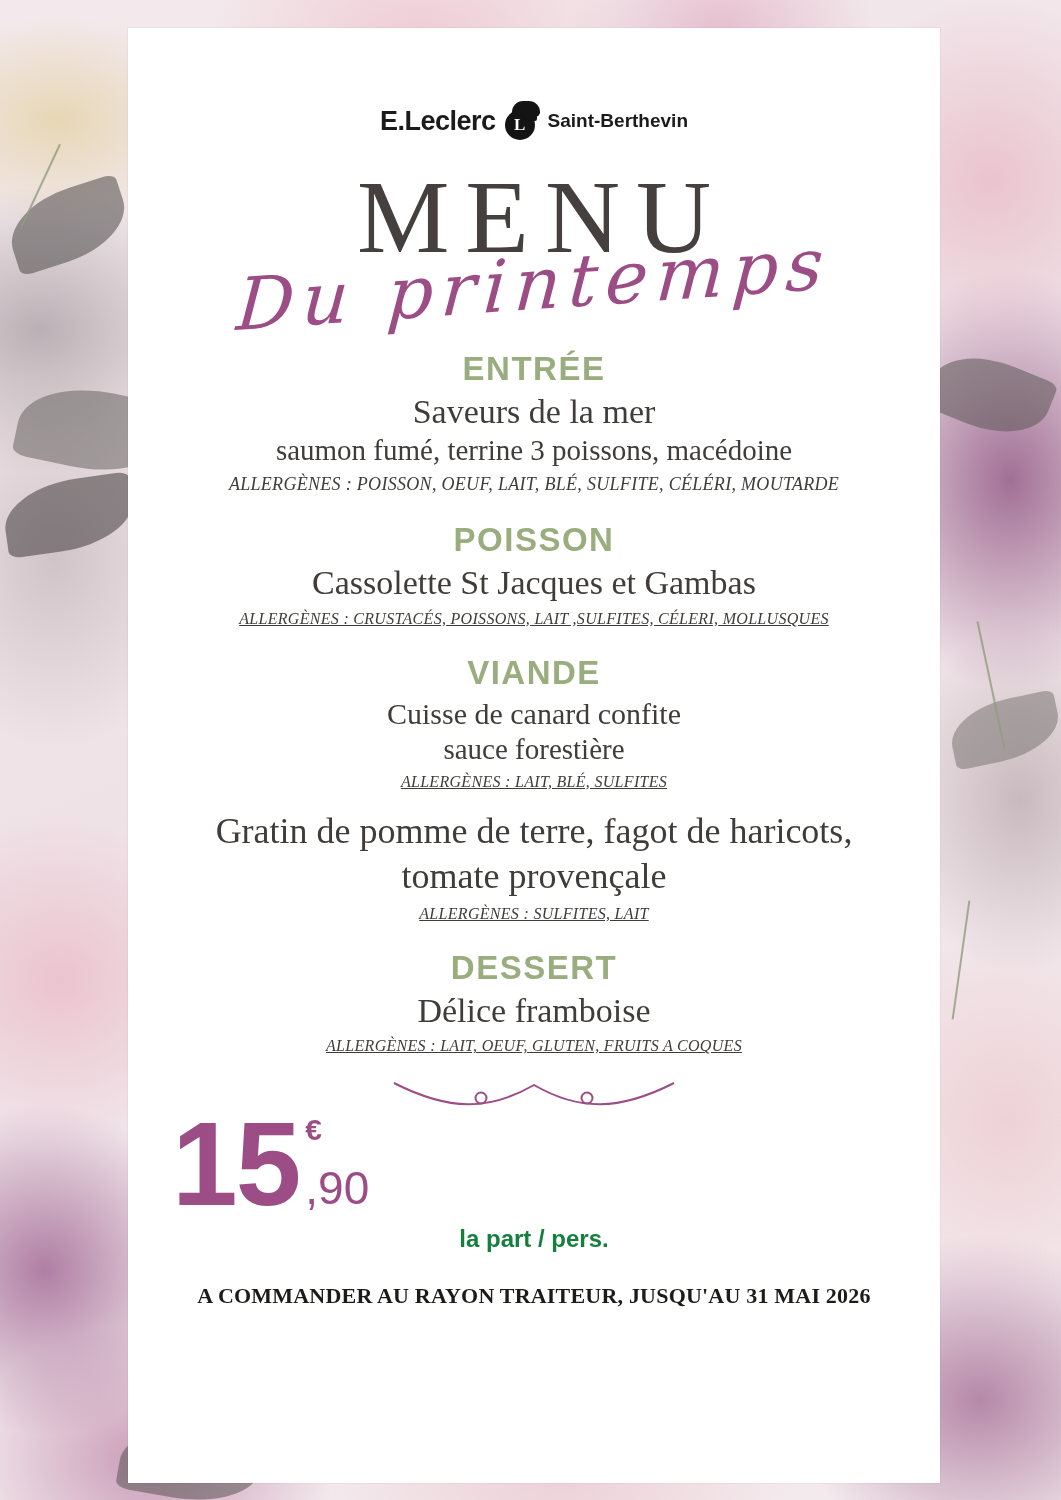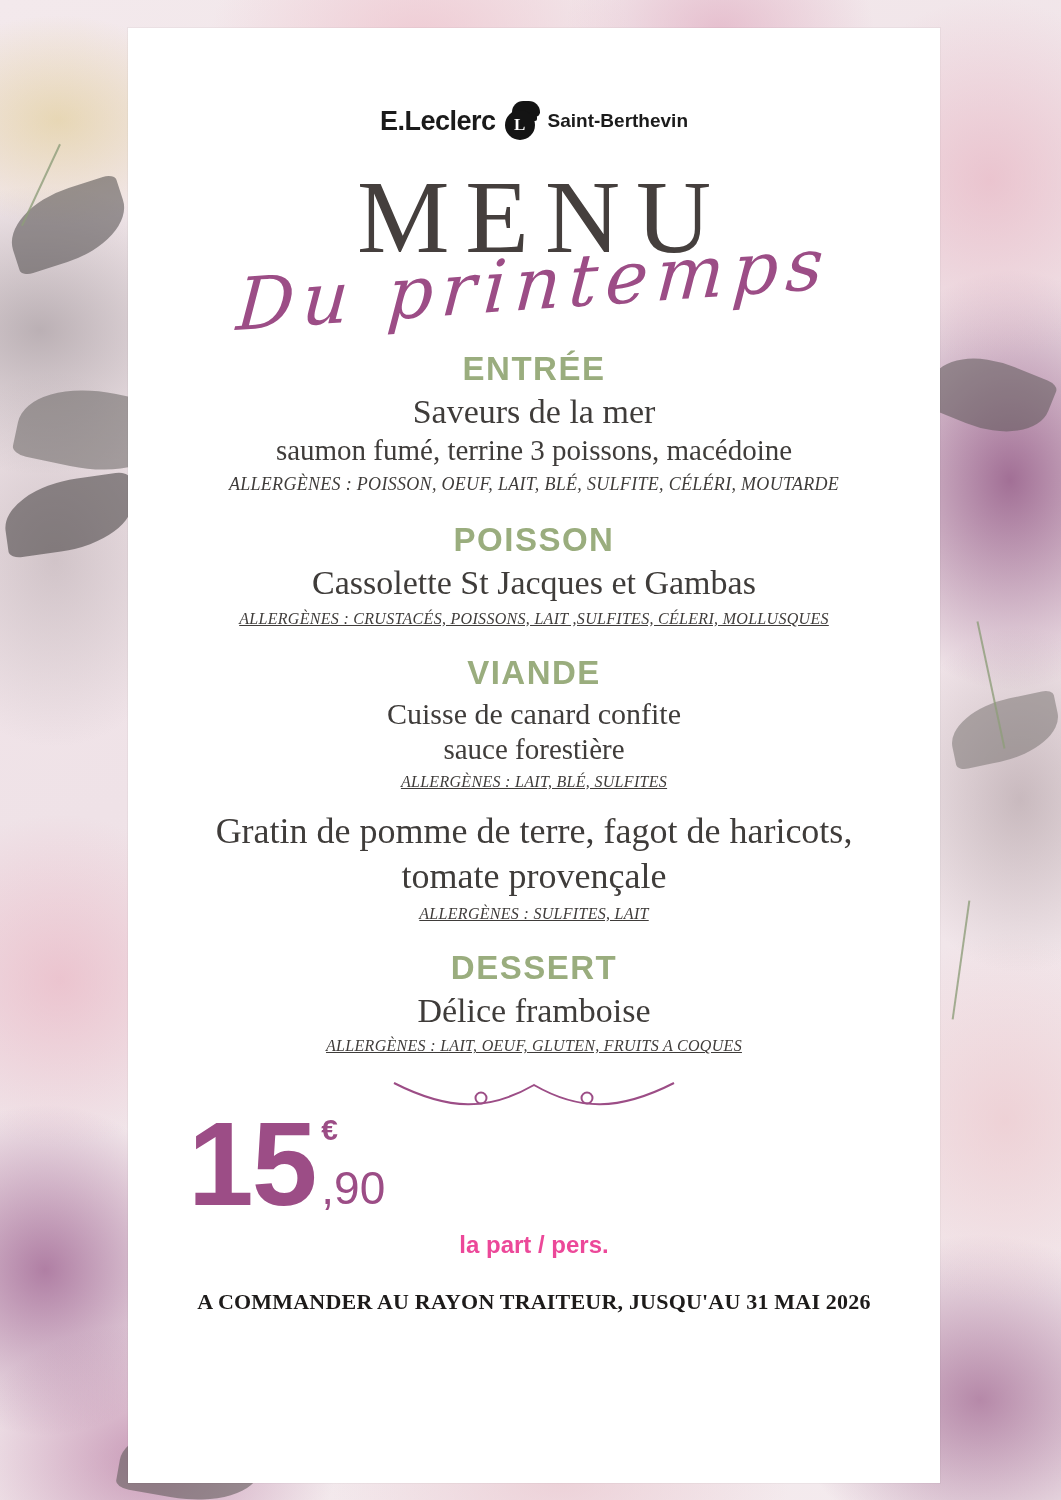--- a/index.html
+++ b/index.html
@@ -70,21 +70,21 @@
     left: 128px;
     top: 28px;
     width: 812px;
     height: 1455px;
     background: #ffffff;
     box-shadow: 0 0 0 1px rgba(0,0,0,0.03);
   }
   .card-inner {
     position: absolute;
     inset: 0;
-    padding: 0 60px;
+    padding: 0 44px;
     text-align: center;
   }
 
   
   .brand {
     margin-top: 72px;
     display: flex;
     align-items: center;
     justify-content: center;
     gap: 6px;
@@ -236,22 +236,22 @@
     font-weight: 400;
     font-size: 46px;
     line-height: 1;
     display: block;
     margin-top: 20px;
   }
   .price-unit {
     font-family: "Liberation Sans", sans-serif;
     font-weight: 700;
     font-size: 24px;
-    color: #ec4899;
-    margin-top: 8px;
+    color: #15803d;
+    margin-top: 2px;
   }
 
   
   .footer-note {
     margin-top: 30px;
     font-family: "Liberation Serif", serif;
     font-weight: 700;
     font-size: 22px;
     letter-spacing: .2px;
     color: #1d1b1a;

